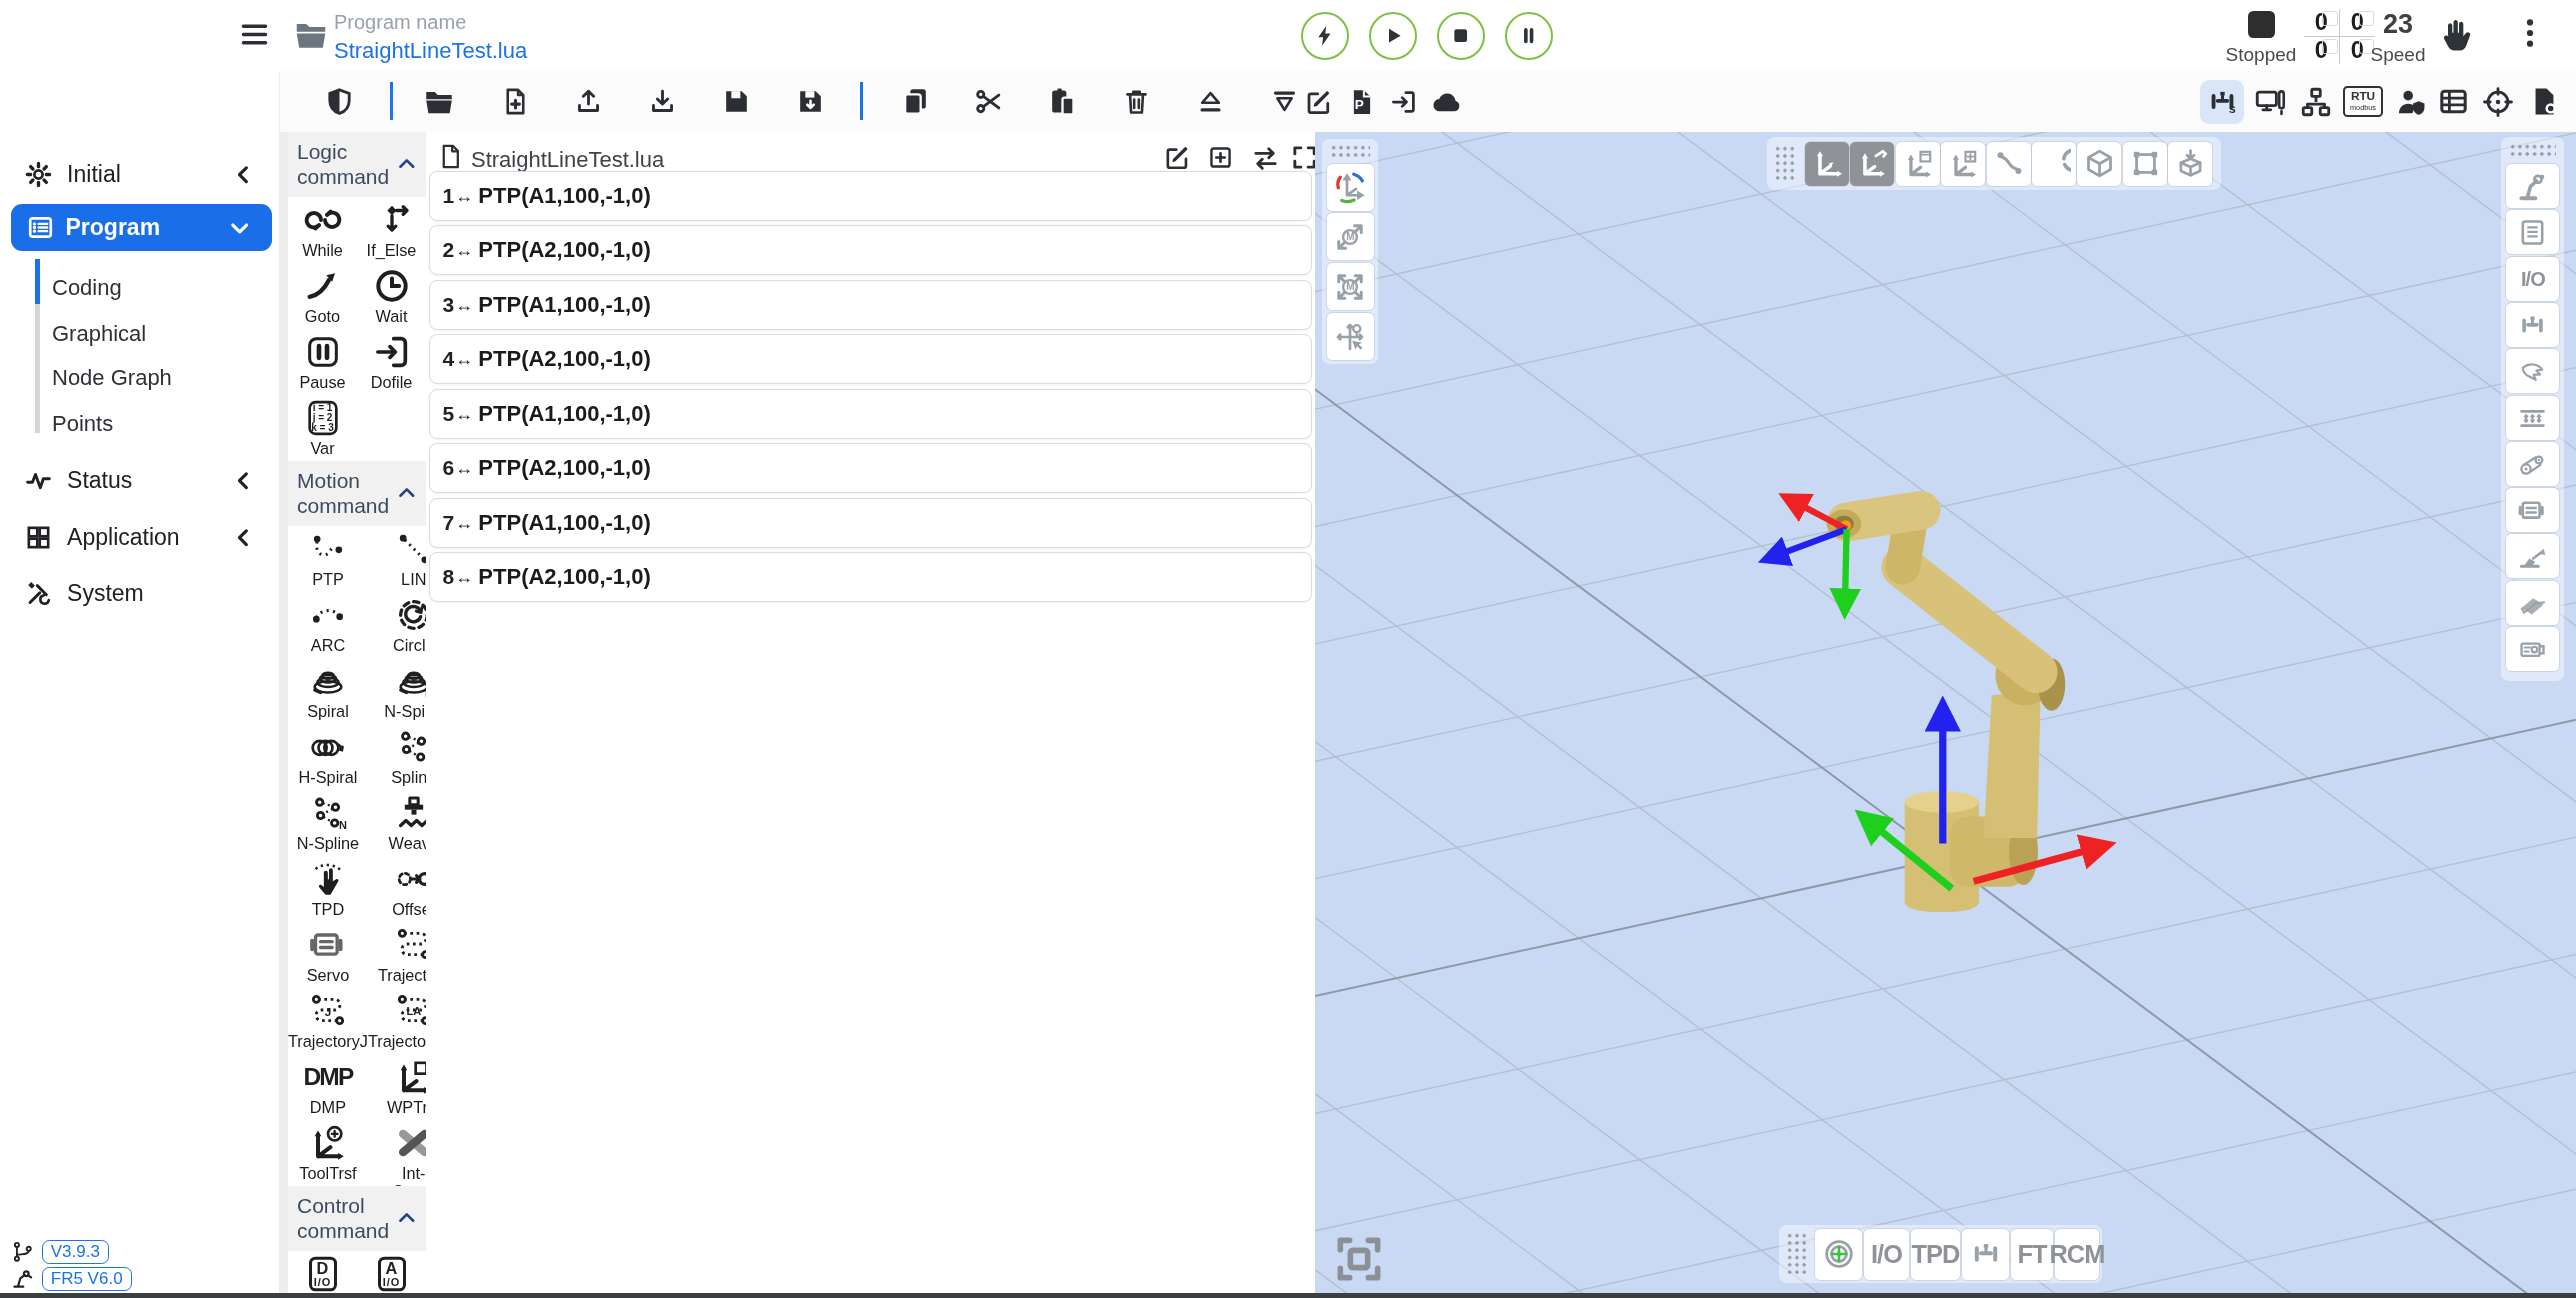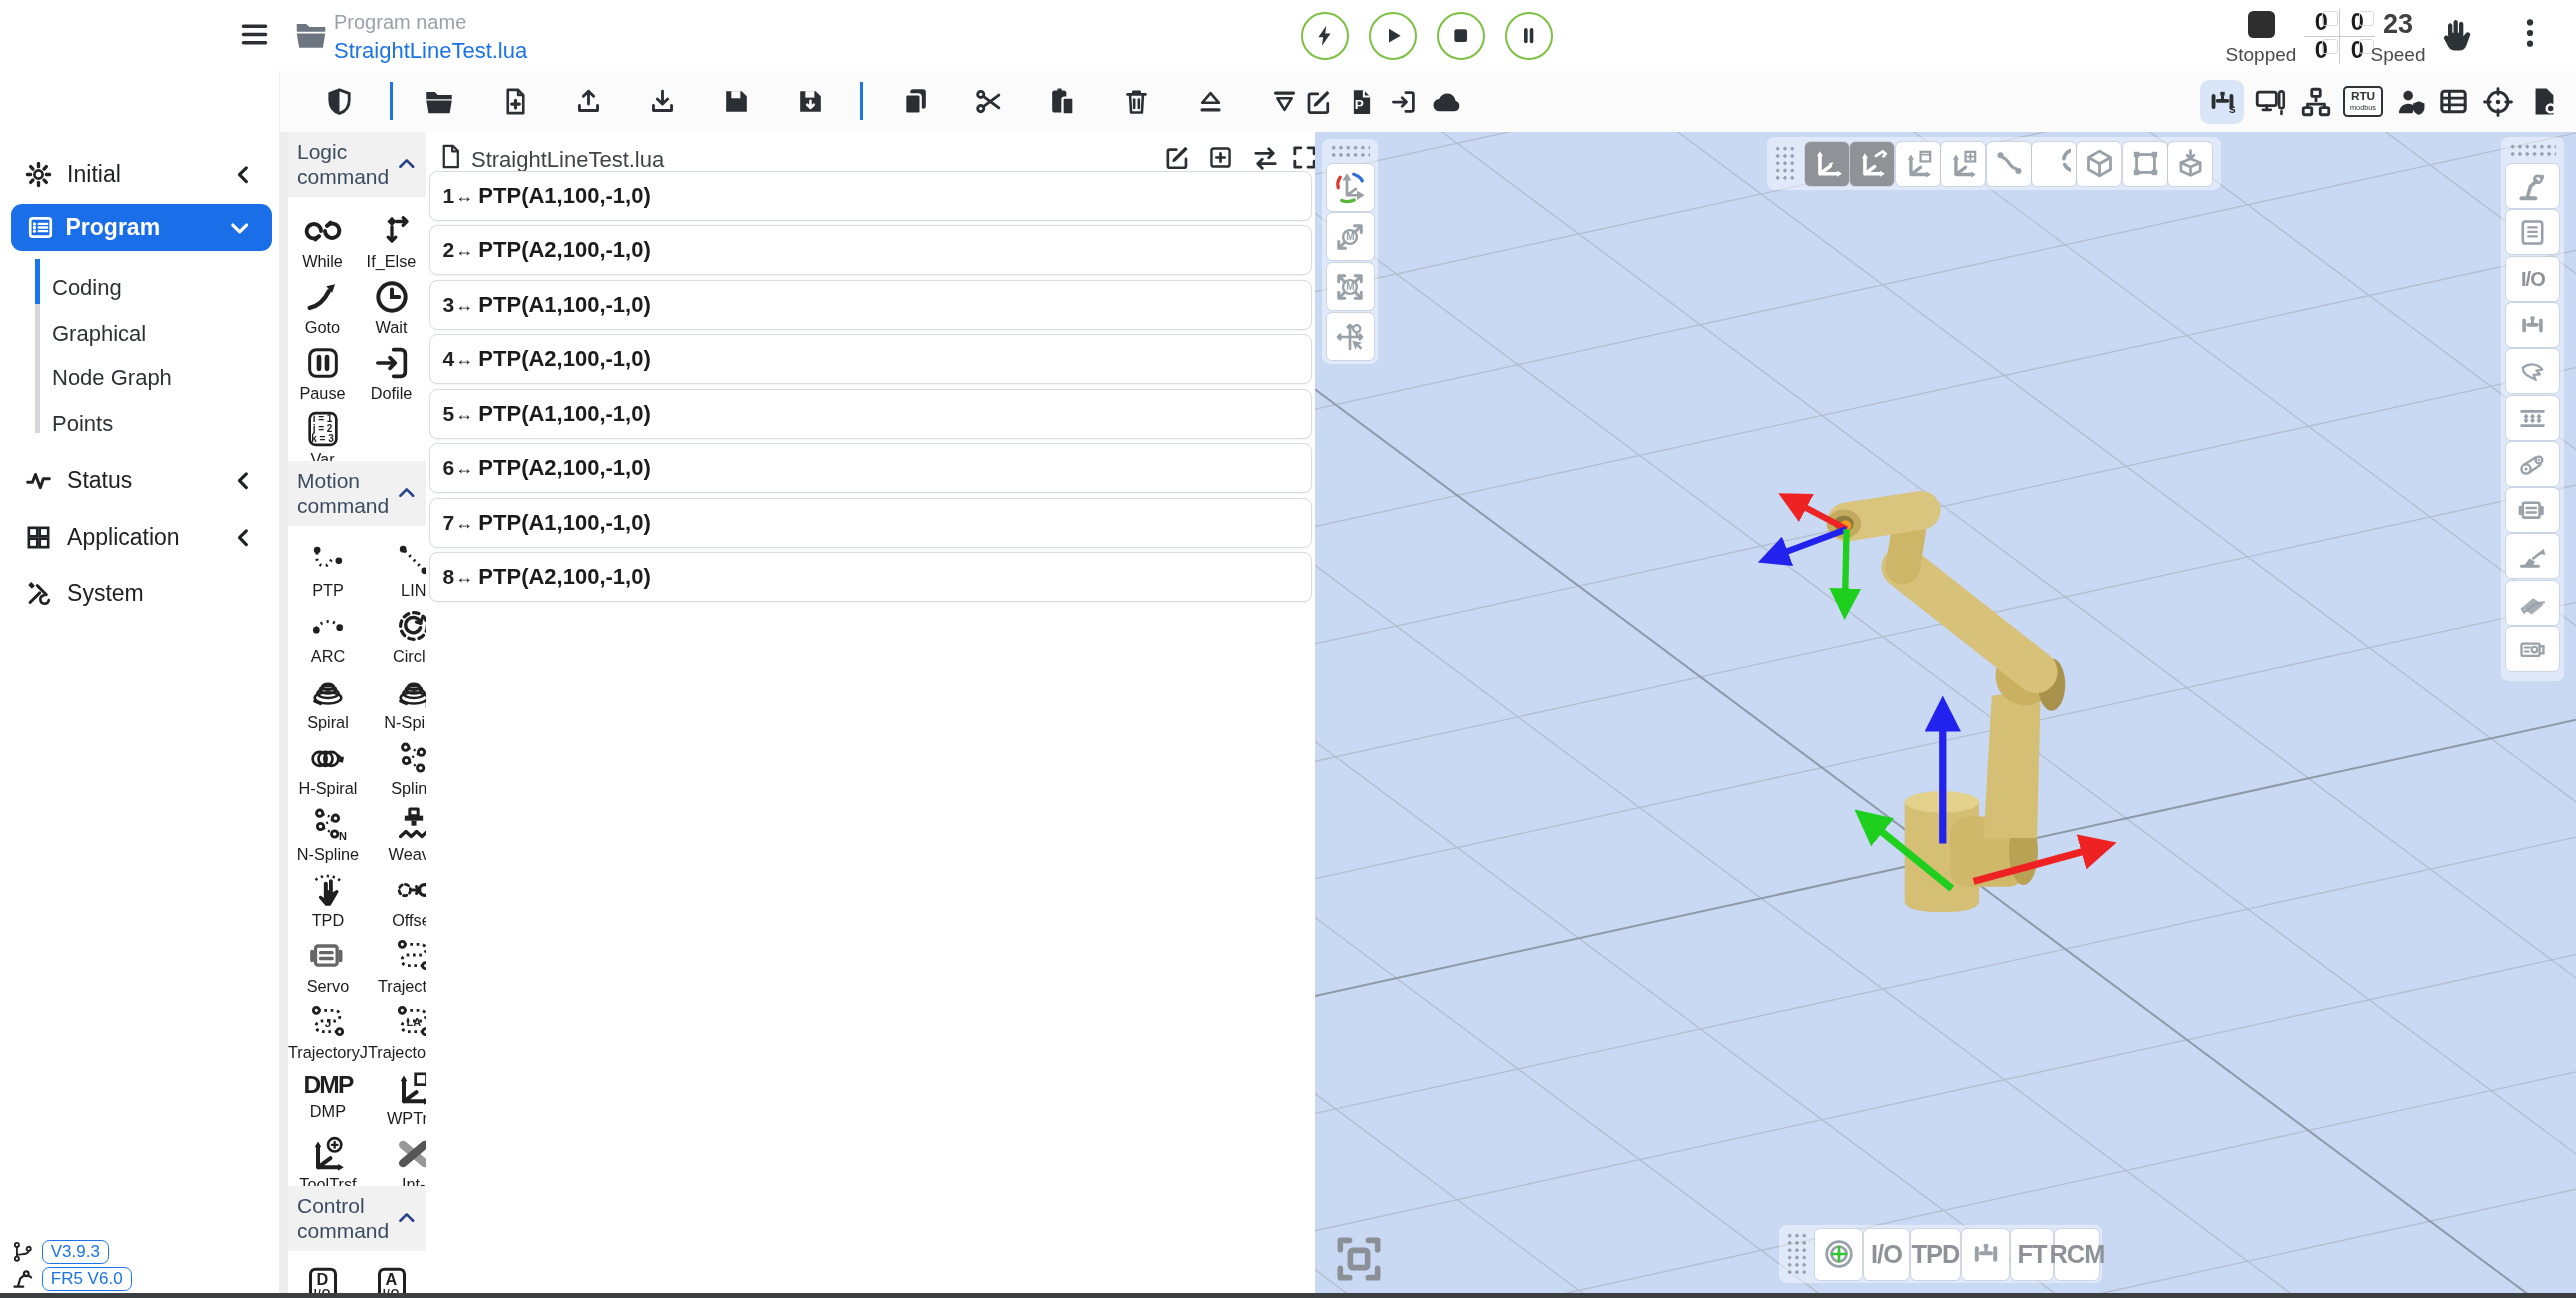--- a/index.html
+++ b/index.html
@@ -37,21 +37,21 @@
   .subitem{position:absolute;left:52px;width:218px;height:36px;display:flex;align-items:center;font-size:22px;color:#2d3135;}
   .subline{position:absolute;left:35px;top:188px;width:4.5px;height:174px;background:#d4d6d9;}
   .sublineblue{position:absolute;left:35px;top:188px;width:4.5px;height:45px;background:#1a73e8;}
   .verrow{position:absolute;left:11px;height:25.4px;display:flex;align-items:center;gap:7px;}
   .verbadge{border:1.8px solid #1a73e8;border-radius:7.3px;color:#1a73e8;font-size:17px;padding:0.9px 8.2px;background:#fff;}
   
   .palette{left:279px;top:132px;width:147px;height:1162px;background:#fff;border-left:9px solid #ededed;overflow:hidden;box-sizing:border-box;}
   .psec-h{height:65px;background:#f1f1f1;color:#3c4c60;font-size:21px;line-height:24.5px;padding:8.2px 3.6px 0 9px;position:relative;box-sizing:border-box;}
   .psec-ch{position:absolute;right:7.3px;top:20px;color:#27408b;}
   .pgrid{display:grid;grid-template-columns:1fr 1fr;}
-  .pitem{height:66px;display:flex;flex-direction:column;align-items:center;padding-top:14px;box-sizing:border-box;}
+  .pitem{height:66px;display:flex;flex-direction:column;align-items:center;padding-top:3px;box-sizing:border-box;}
   .pbox{position:relative;width:40px;height:40px;color:#1f1f1f;}
   .plbl{font-size:16.3px;color:#1c1c1c;margin-top:0.9px;white-space:nowrap;line-height:18px;text-align:center;}
   .ovl{position:absolute;font-weight:bold;color:#1f1f1f;}
   
   .progpanel{left:426px;top:132px;width:889px;height:1162px;background:#fff;}
   .ph-name{position:absolute;left:45px;top:14.5px;font-size:22px;color:#3f4347;}
   .ph-ic{position:absolute;top:11px;color:#2b2f33;}
   .card{position:absolute;left:2.7px;width:883px;height:50px;background:#fff;border:1.8px solid #d8dbdf;border-radius:8.2px;box-sizing:border-box;display:flex;align-items:center;box-shadow:0 0.9px 1.8px rgba(0,0,0,.05);}
   .ln{font-size:21px;font-weight:bold;margin-left:12.7px;}
   .la{font-size:18px;font-weight:bold;margin:0 5.4px 0 0.9px;}

